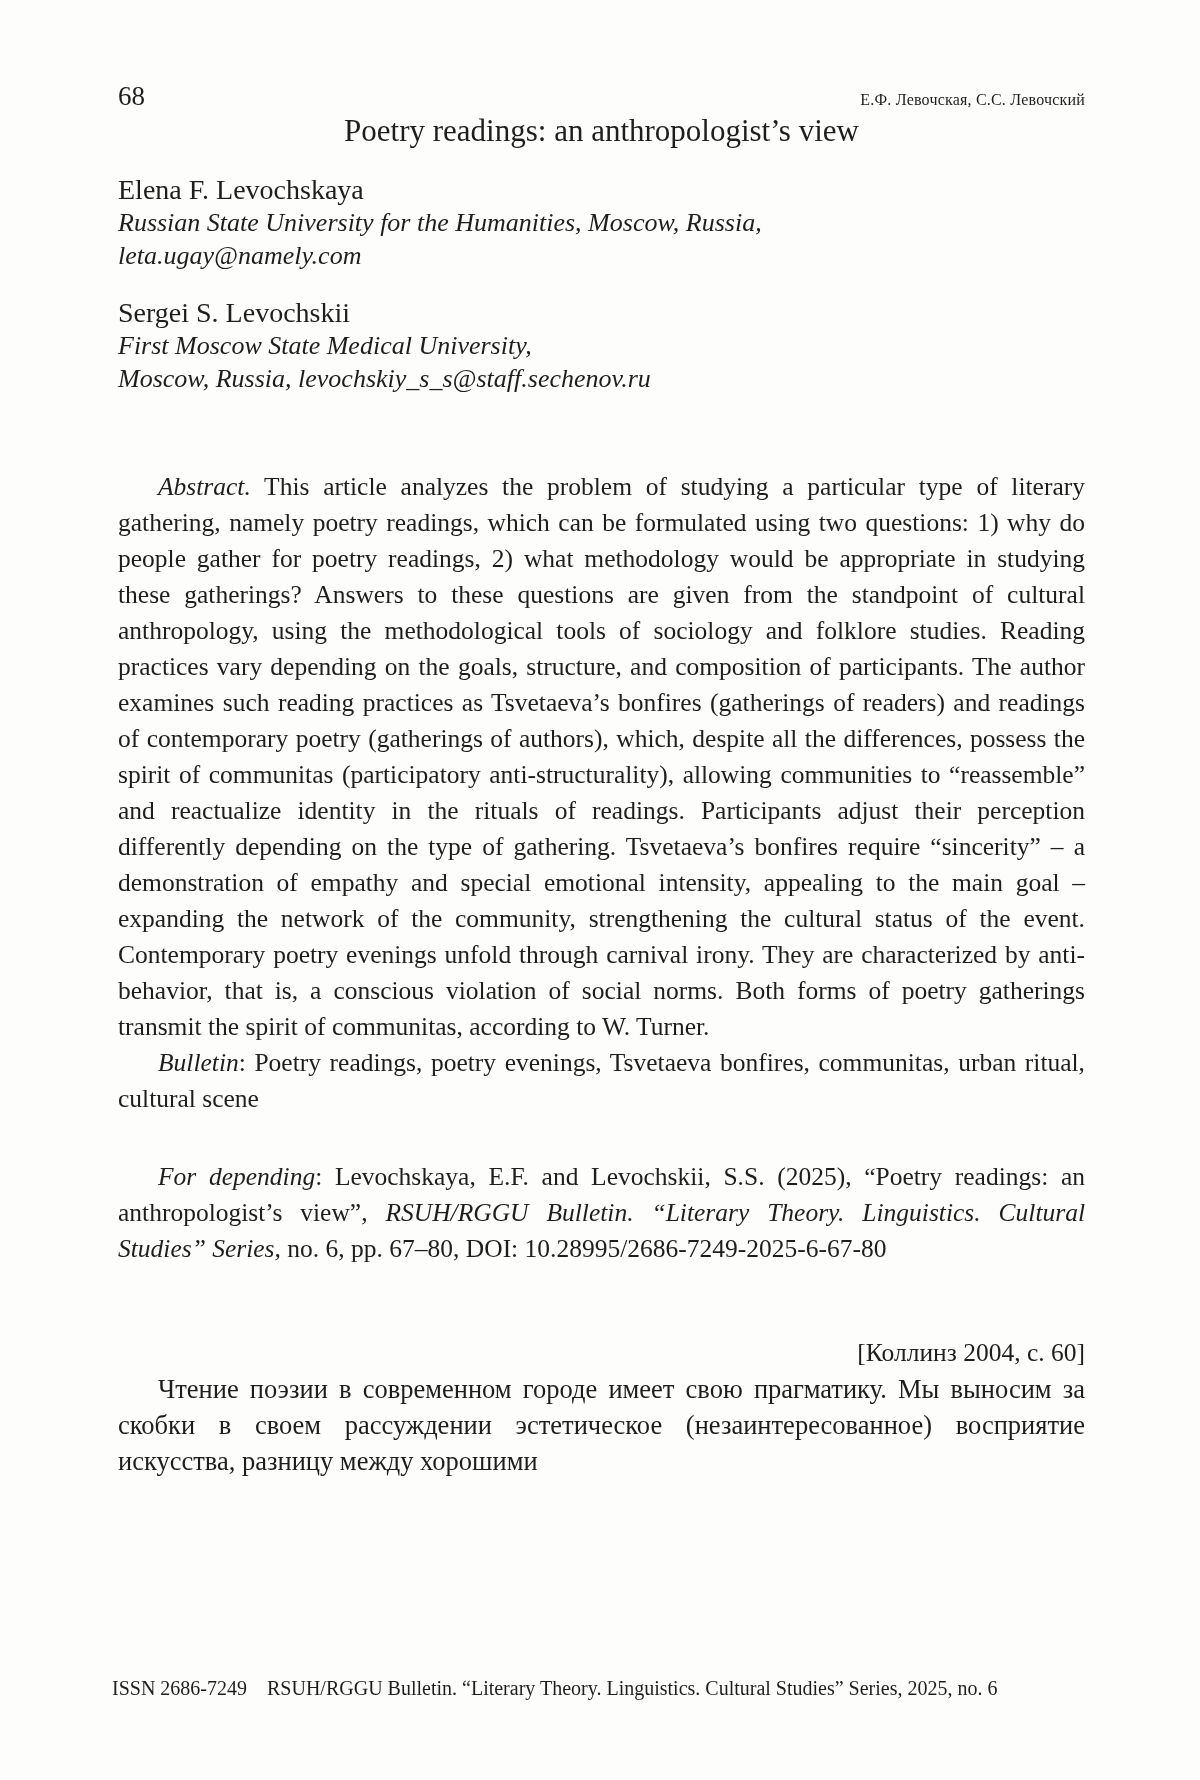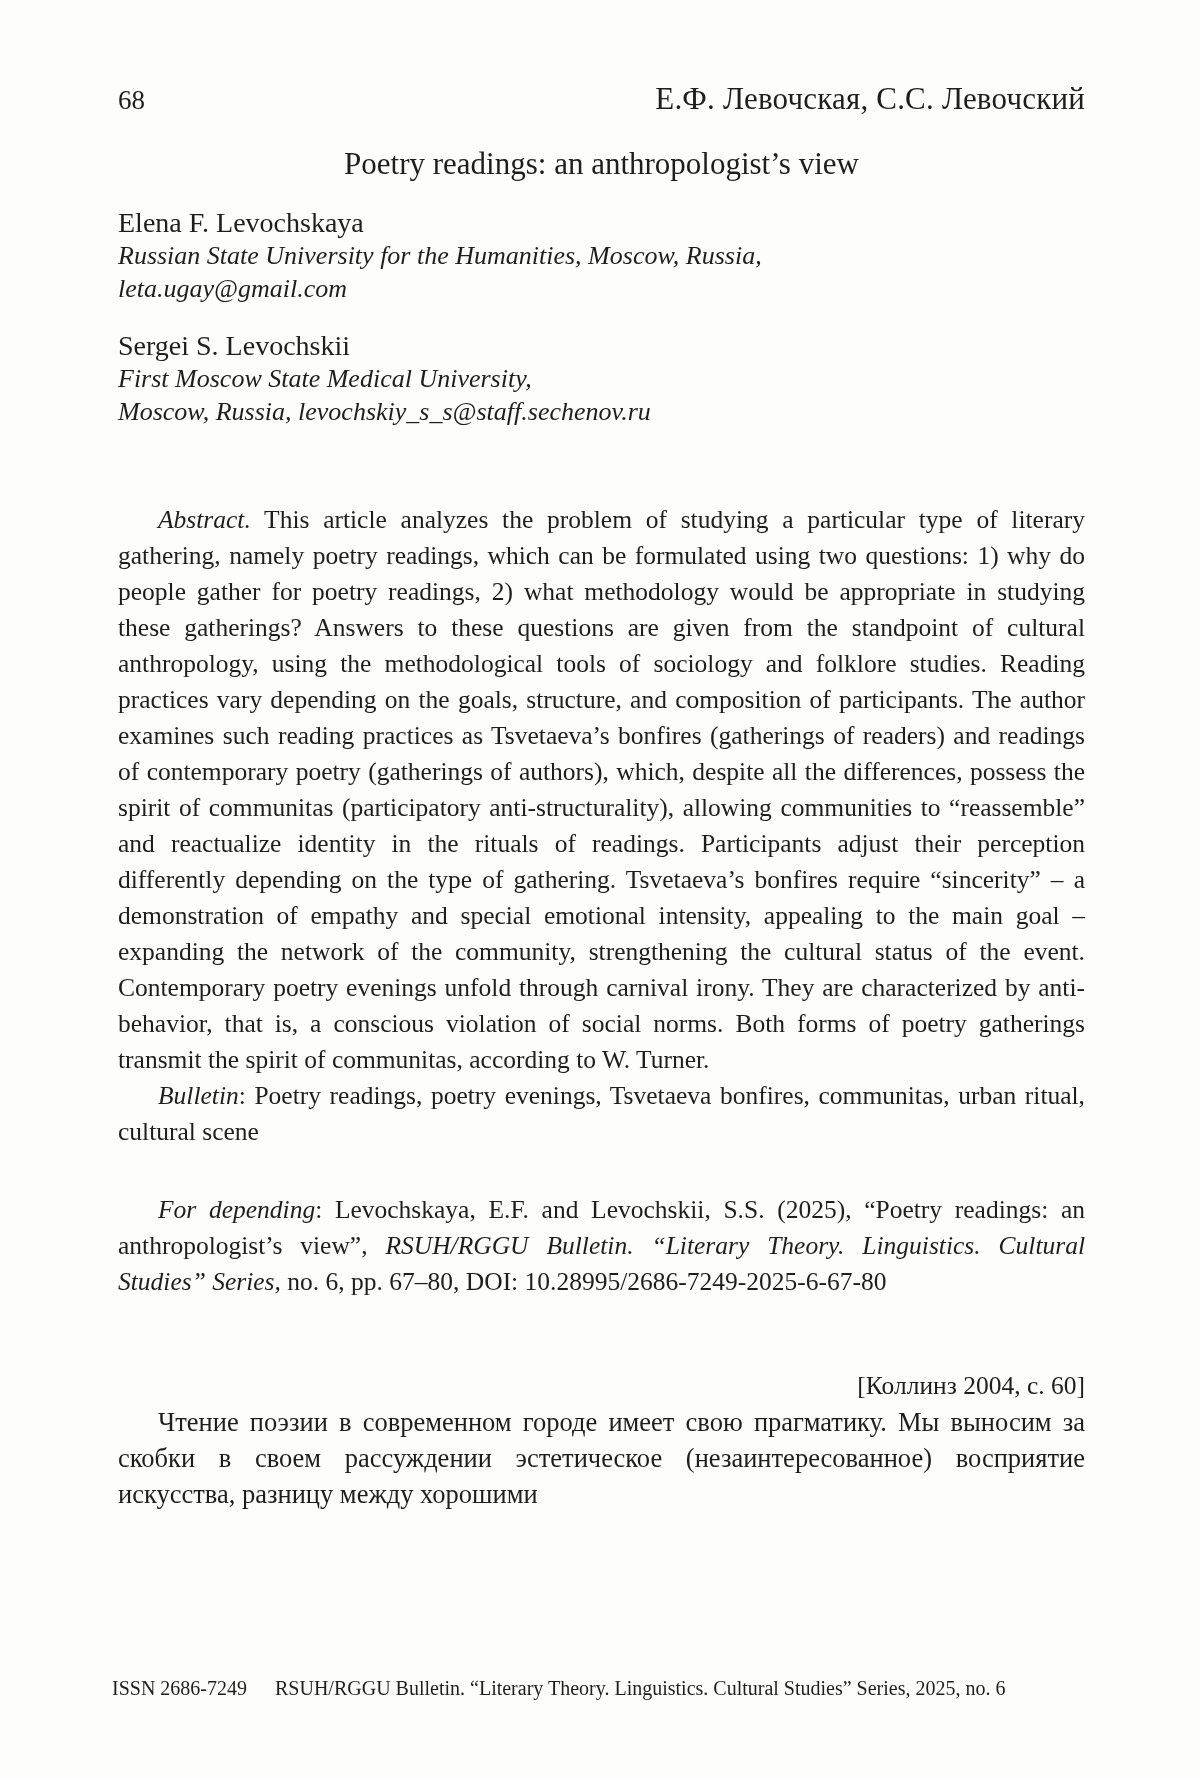--- a/index.html
+++ b/index.html
@@ -15,23 +15,22 @@
     padding: 80px 115px 0 118px;
     overflow: hidden;
   }
   .running-head {
     display: flex;
     justify-content: space-between;
     align-items: baseline;
     line-height: 1.2;
   }
   .page-number { font-size: 27px; }
-  .running-authors { font-size: 31px; letter-spacing: 0.2px; text-align: center; }
+  .running-authors { font-size: 16px; letter-spacing: 0.2px; text-align: center; }
   .title {
-    margin-top: 28px;
     text-align: center;
     font-size: 31px;
     font-weight: normal;
     line-height: 37px;
   }
   .author-block {
     margin-top: 24px;
     line-height: 33px;
   }
   .author-name { font-size: 28px; }
@@ -56,39 +55,39 @@
   .body-ru p.justified { font-size: 26.5px; }
   .page-footer {
     position: absolute;
     left: 112px;
     right: 110px;
     bottom: 80px;
     font-size: 20px;
     line-height: 24px;
     white-space: nowrap;
     display: flex;
-    gap: 28px;
+    gap: 20px;
   }
 </style>
 </head>
 <body>
 
 <div class="page">
 
   <div class="running-head">
     <span class="page-number">68</span>
     <span class="running-authors">Е.Ф. Левочская, С.С. Левочский</span>
   </div>
 
   <h1 class="title">Poetry readings: an anthropologist’s view</h1>
 
   <section class="author-block">
     <div class="author-name">Elena F. Levochskaya</div>
     <div class="affiliation">Russian State University for the Humanities, Moscow, Russia,</div>
-    <div class="affiliation">leta.ugay@gmail.com</div>
+    <div class="affiliation">leta.ugay@namely.com</div>
   </section>
 
   <section class="author-block">
     <div class="author-name">Sergei S. Levochskii</div>
     <div class="affiliation">First Moscow State Medical University,</div>
     <div class="affiliation">Moscow, Russia, levochskiy_s_s@staff.sechenov.ru</div>
   </section>
 
   <section class="abstract-block">
     <p class="justified"><span class="italic">Abstract.</span><span> This article analyzes the problem of studying a particular type of literary gathering, namely poetry readings, which can be formulated using two questions: 1) why do people gather for poetry readings, 2) what methodology would be appropriate in studying these gatherings? Answers to these questions are given from the standpoint of cultural anthropology, using the methodological tools of sociology and folklore studies. Reading practices vary depending on the goals, structure, and composition of participants. The author examines such reading practices as Tsvetaeva’s bonfires (gatherings of readers) and readings of contemporary poetry (gatherings of authors), which, despite all the differences, possess the spirit of communitas (participatory anti-structurality), allowing communities to “reassemble” and reactualize identity in the rituals of readings. Participants adjust their perception differently depending on the type of gathering. Tsvetaeva’s bonfires require “sincerity” – a demonstration of empathy and special emotional intensity, appealing to the main goal – expanding the network of the community, strengthening the cultural status of the event. Contemporary poetry evenings unfold through carnival irony. They are characterized by anti-behavior, that is, a conscious violation of social norms. Both forms of poetry gatherings transmit the spirit of communitas, according to W. Turner.</span></p>

